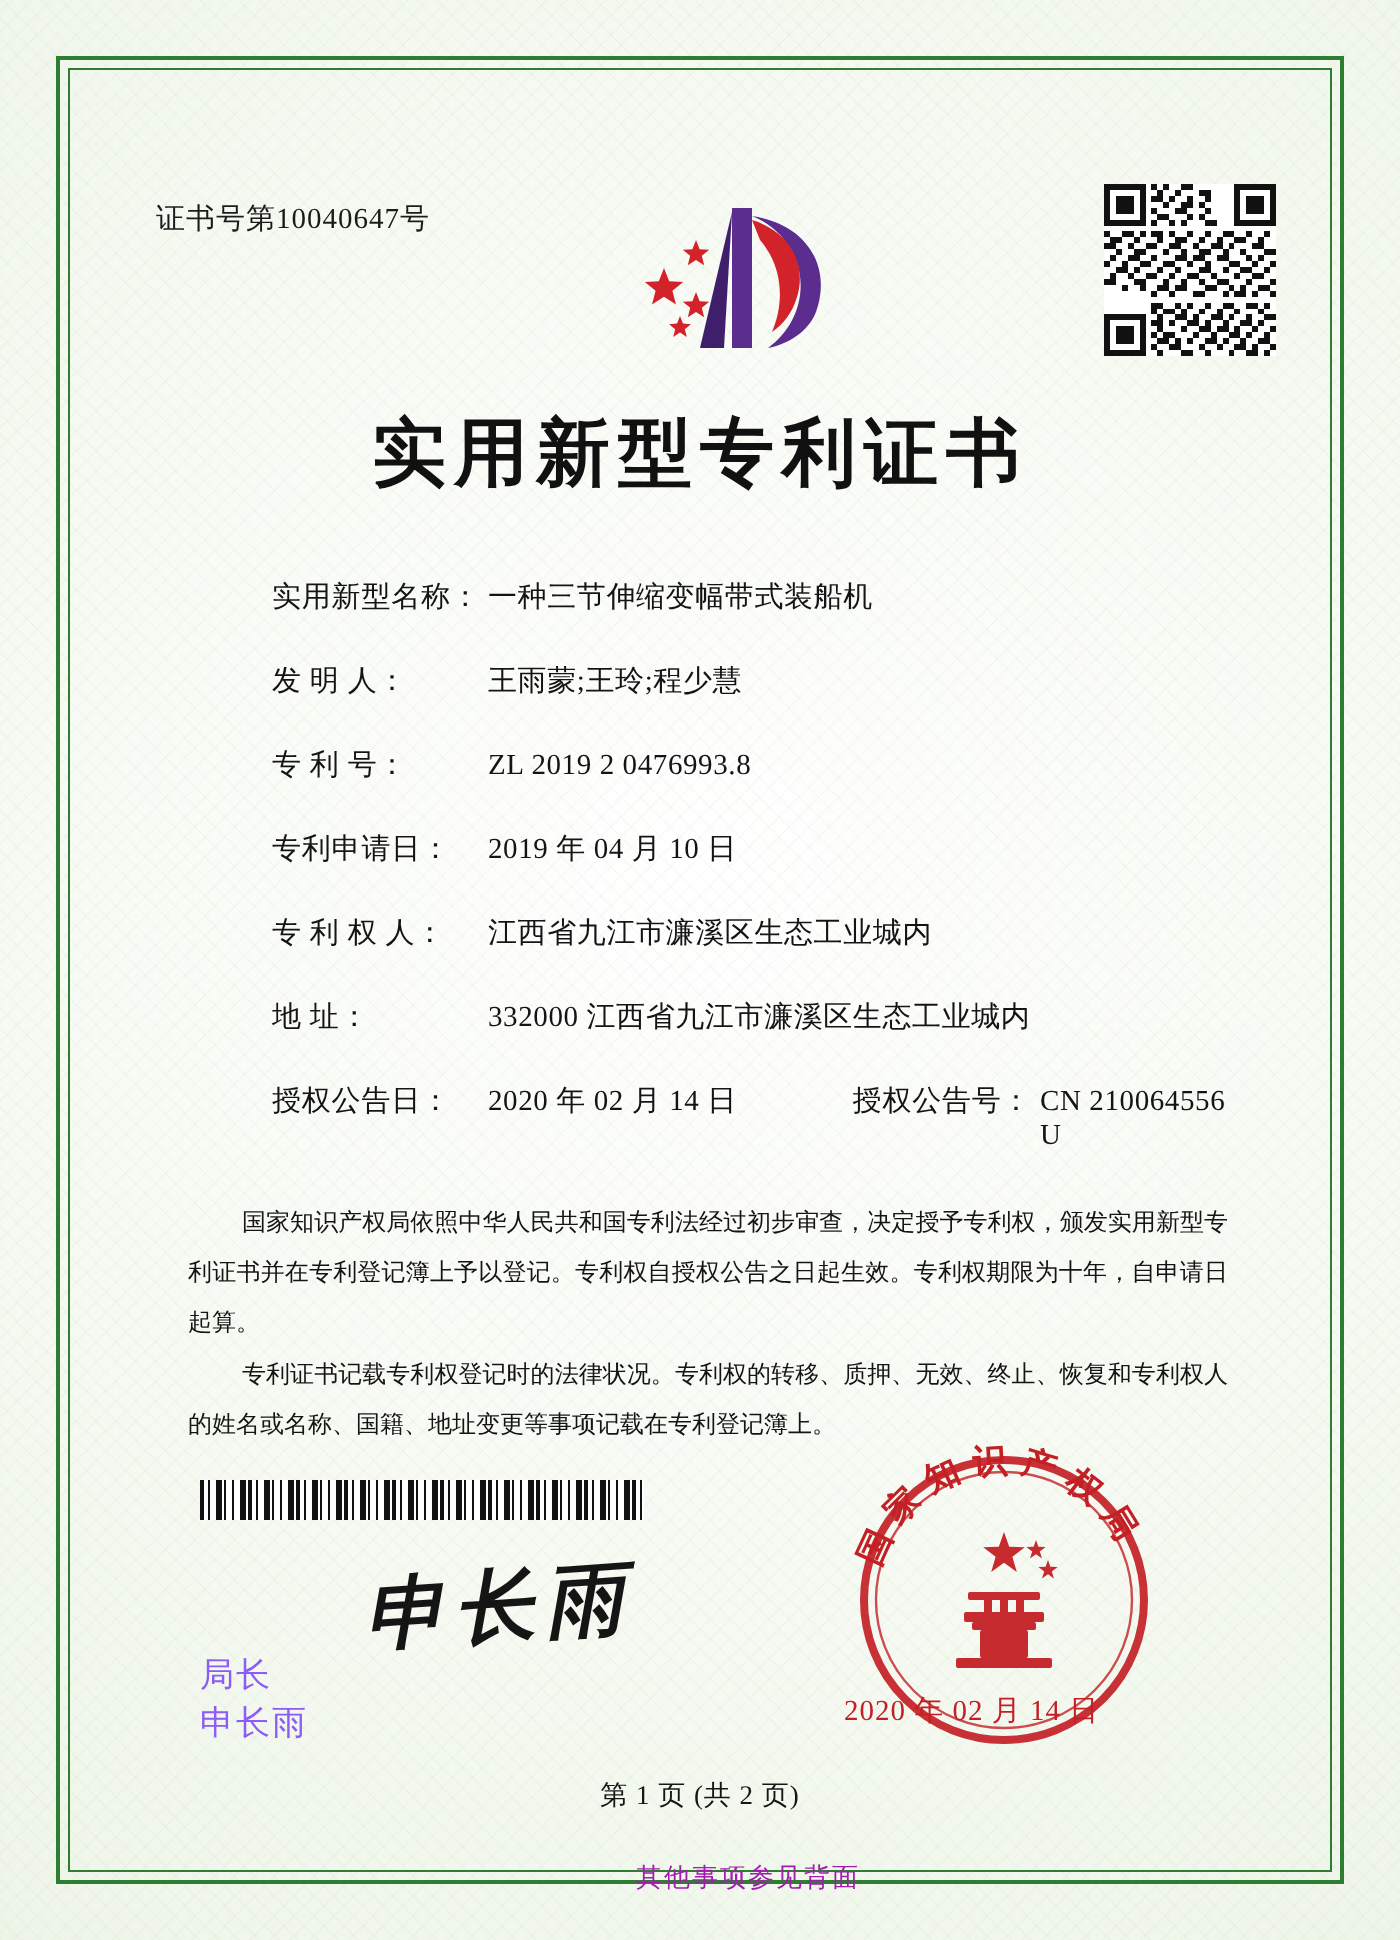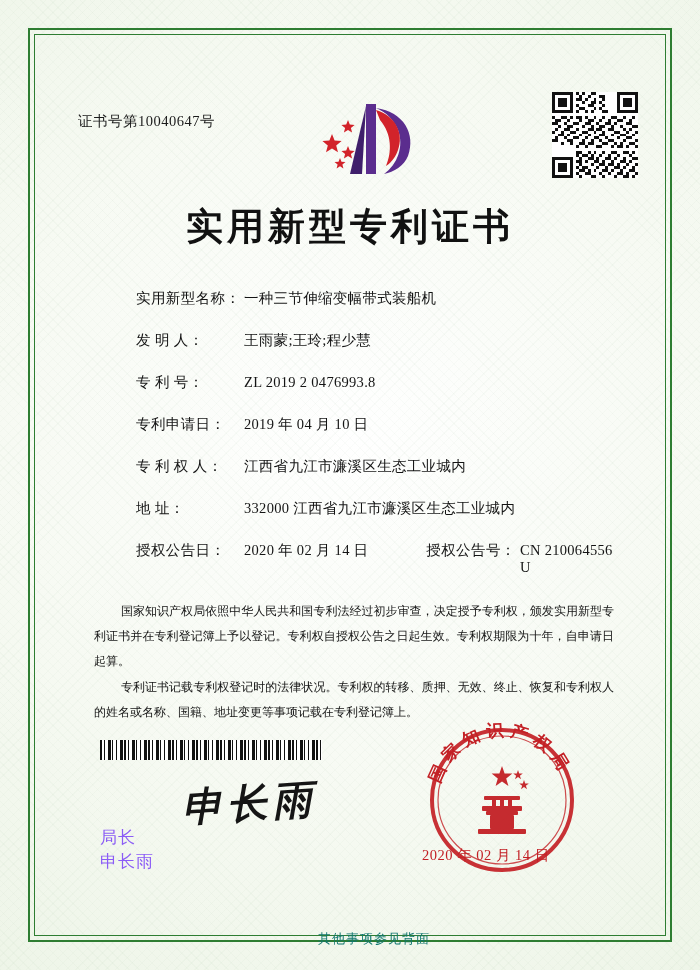--- a/index.html
+++ b/index.html
@@ -45,21 +45,21 @@
     box-sizing: border-box;
   }
   .content {
     position: absolute;
     left: 34px; top: 34px;
     width: 632px; height: 902px;
   }
 
   .cert-no {
     position: absolute;
-    left: 44px; top: 78px;
+    left: 44px; top: 66px;
     font-family: "Liberation Serif", serif;
     font-size: 14.5px;
     color: #1b1b1b;
     letter-spacing: 0.5px;
   }
 
   
   .logo {
     position: absolute;
     left: 270px; top: 60px;
@@ -204,21 +204,21 @@
     letter-spacing: 0.5px;
   }
 
   .footer-note {
     position: absolute;
     left: 0; right: 0;
     top: 930px;
     text-align: center;
     font-family: "Liberation Serif", serif;
     font-size: 13px;
-    color: #0f766e;
+    color: #a21caf;
     letter-spacing: 1px;
     padding-left: 48px;
   }
 </style>
 </head>
 <body>
 
 <div class="page">
   <div class="border-outer"></div>
   <div class="border-inner"></div>
@@ -504,16 +504,17 @@
         <rect x="80" y="90" width="4" height="6"></rect>
           <rect x="88" y="90" width="4" height="6"></rect>
           <rect x="96" y="90" width="4" height="6"></rect>
       </g>
       <text font-family="'DejaVu Serif', serif" font-size="17" font-weight="bold" fill="#c32025" letter-spacing="6">
         <textPath href="#sealTextPath" startOffset="8%">国家知识产权局</textPath>
       </text>
     </svg>
     <div class="seal-date">2020 年 02 月 14 日</div>
 
+    <div class="page-no">第 1 页 (共 2 页)</div>
   </div>
 
   <div class="footer-note">其他事项参见背面</div>
 </div>
 
 </body></html>

